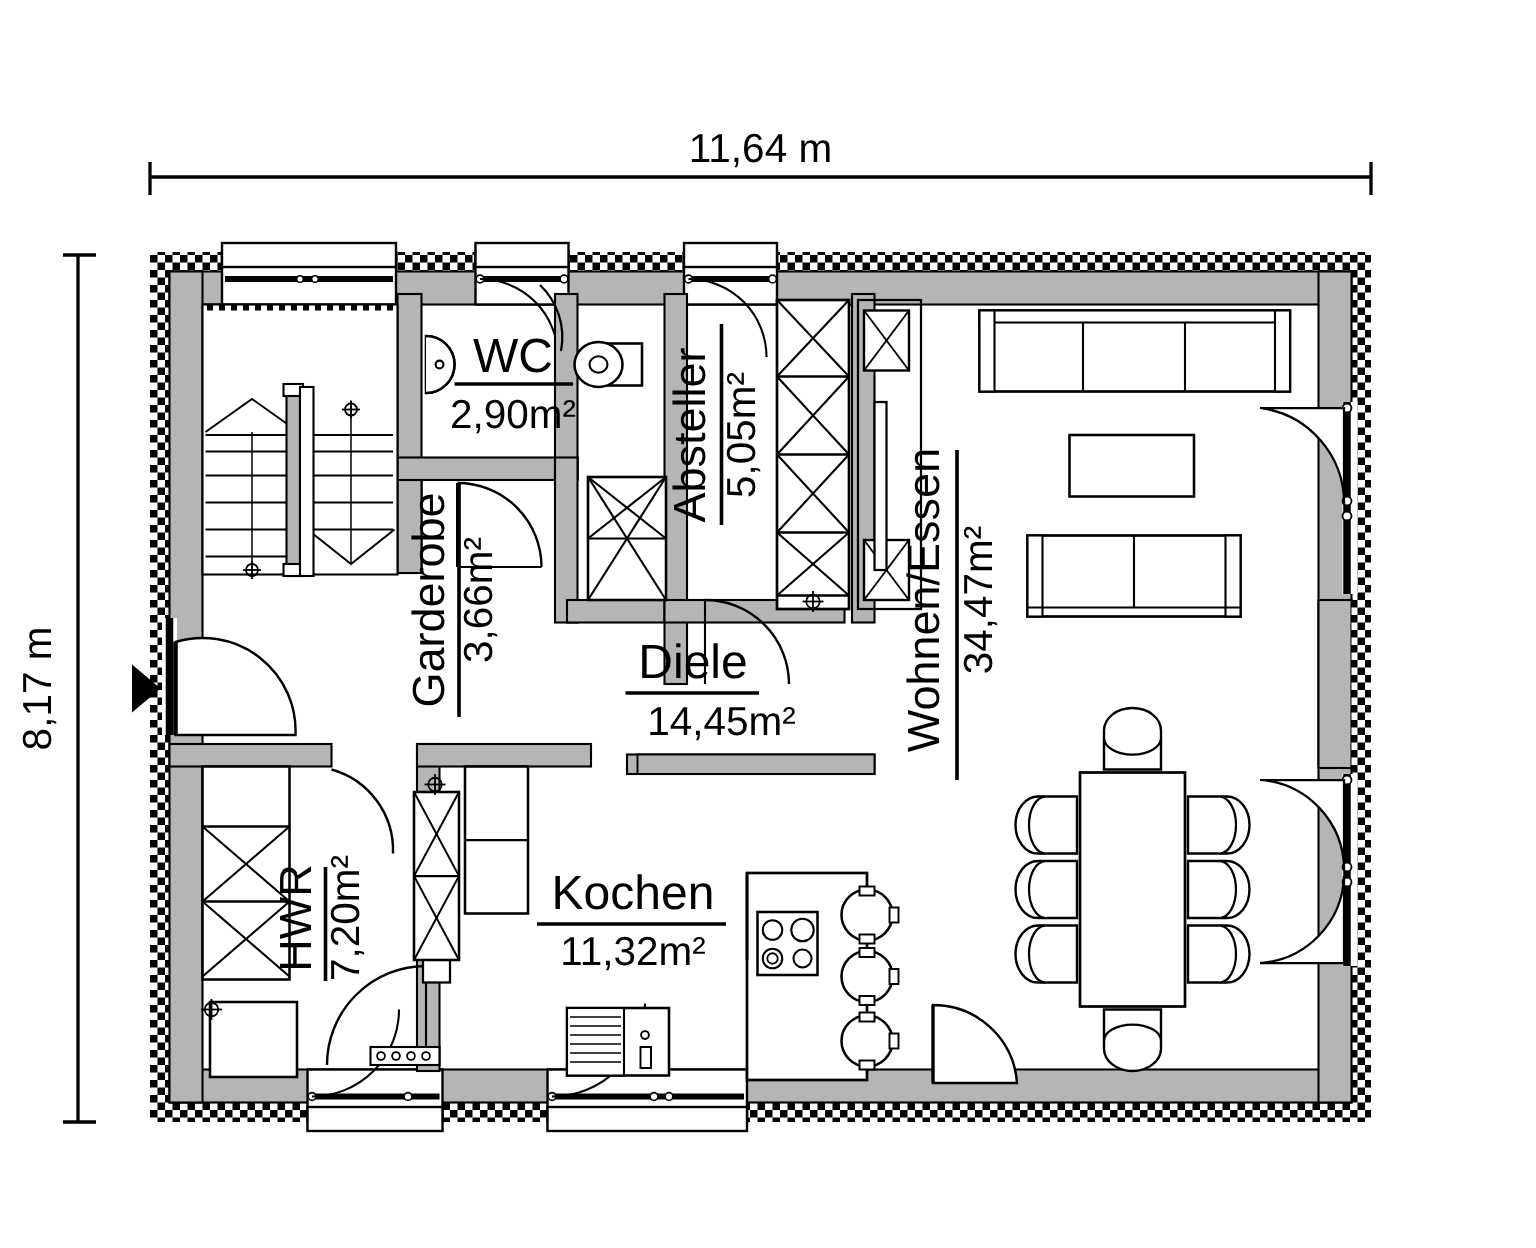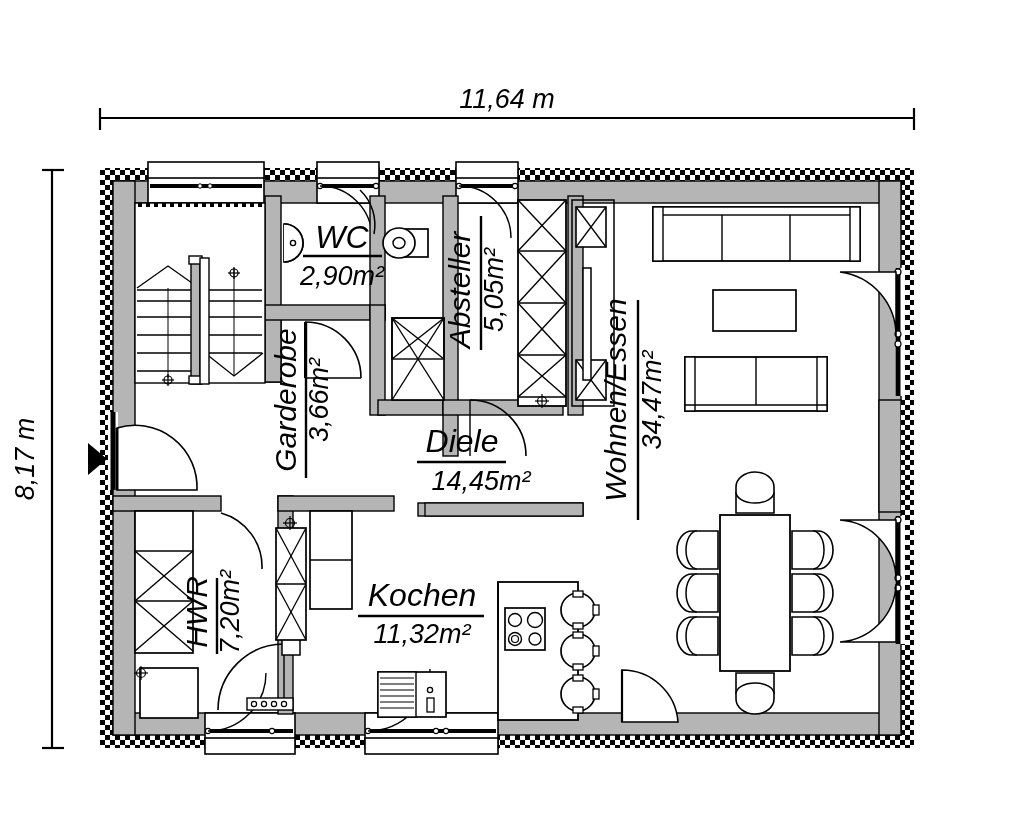--- a/index.html
+++ b/index.html
@@ -1,17 +1,17 @@
 <!DOCTYPE html>
 <html><head>
 <meta charset="utf-8">
 <style>
   html,body{margin:0;padding:0;background:#ffffff;}
   body{width:1024px;height:832px;font-family:"Liberation Sans",sans-serif;overflow:hidden;}
-  #stage{position:relative;width:1024px;height:636px;background:#ec4899;font-style:italic;}
+  #stage{position:relative;width:1024px;height:636px;background:#ec4899;}
   svg{display:block;}
   .lbl{font-family:"Liberation Sans",sans-serif;fill:#000;}
 </style>
 </head>
 <body>
 
 <div id="stage">
 <svg width="1024" height="832" viewBox="0 0 1024 832" xmlns="http://www.w3.org/2000/svg">
 
   <defs>

